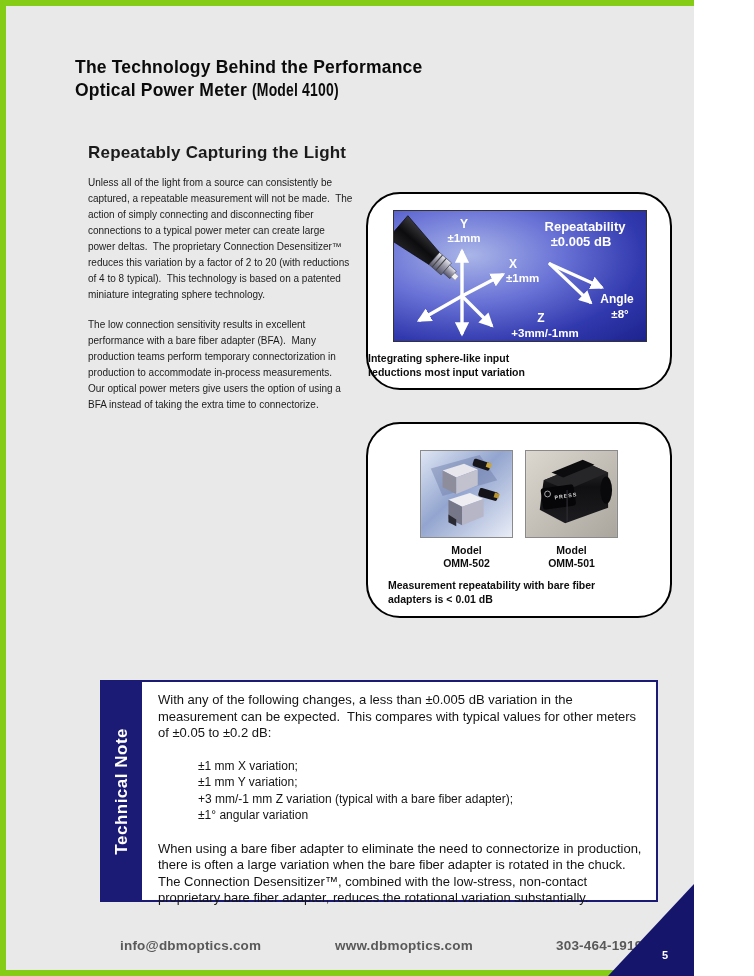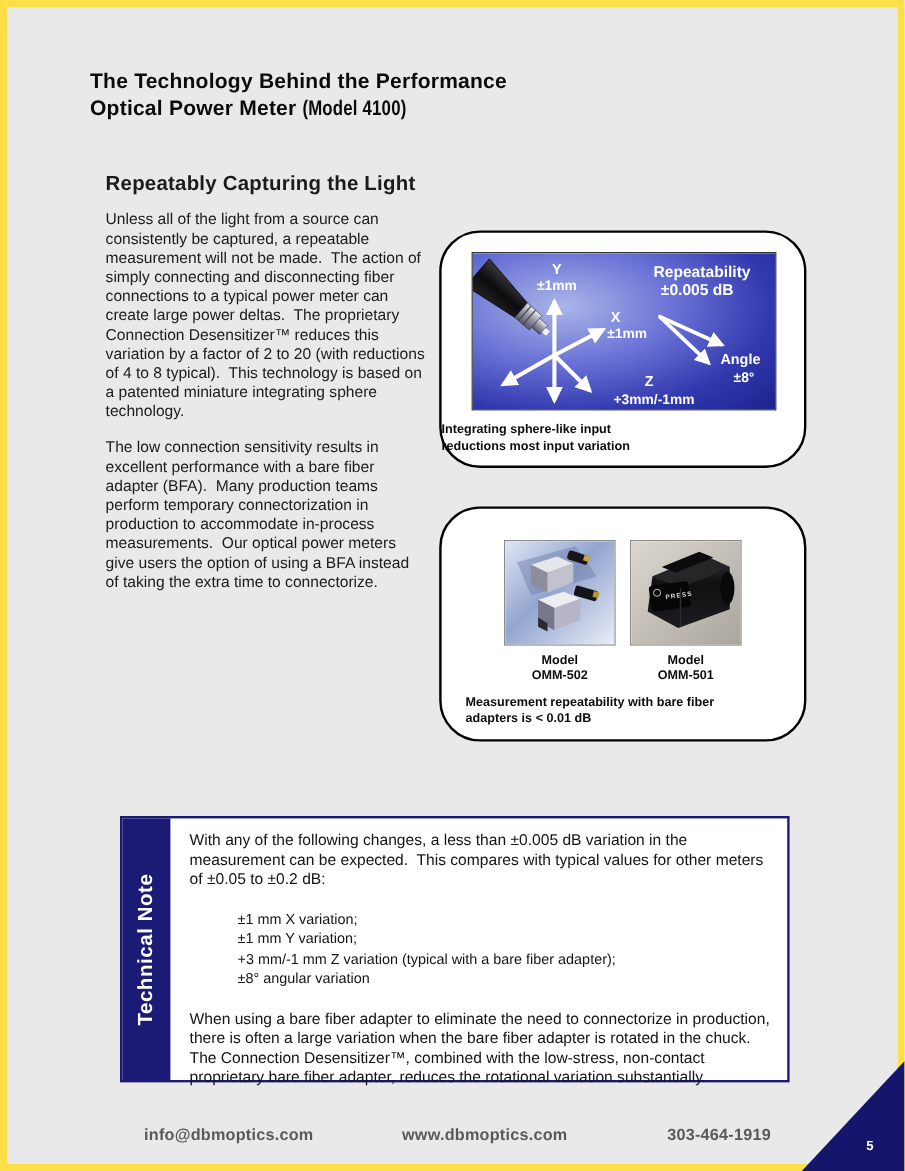--- a/index.html
+++ b/index.html
@@ -1,26 +1,26 @@
 <!DOCTYPE html>
 <html><head>
 <meta charset="utf-8">
 <style>
   * { margin:0; padding:0; box-sizing:border-box; }
   body { background:#fff; font-family:"Liberation Sans","DejaVu Sans",sans-serif; }
-  #root { position:relative; width:754px; height:976px; background:#fde047; overflow:hidden; }
+  #root { position:relative; width:694px; height:976px; background:#84cc16; overflow:hidden; }
   .page-bg { position:absolute; left:6px; top:6px; width:742px; height:964px; background:#e9e9e9; }
 
   .title-block { position:absolute; left:75px; top:56px; color:#0b0b0b; }
   .title-line { font-size:17.5px; font-weight:bold; line-height:23px; letter-spacing:.2px; }
   .title-cond { display:inline-block; transform:scaleX(.8); transform-origin:left center; }
 
   .left-col { position:absolute; left:88px; top:143px; width:266px; color:#1b1b1b; }
   .section-heading { font-size:17px; font-weight:bold; margin-bottom:12px; letter-spacing:.2px; }
-  .body-para { font-size:13px; line-height:16px; white-space:pre-wrap; }
+  .body-para { font-size:10px; line-height:16px; white-space:pre-wrap; }
   .body-para + .body-para { margin-top:14px; }
 
   .round-box { position:absolute; left:366px; width:306px; background:#fff; border:2px solid #000; border-radius:34px; }
   #figure1 { top:192px; height:198px; }
   #figure2 { top:422px; height:196px; }
 
   .diagram-wrap { position:absolute; left:25px; top:16px; width:254px; height:132px; border:1px solid #333; }
   .box-caption { position:absolute; left:0; width:100%; font-size:10.5px; font-weight:bold; line-height:13.5px; color:#0d0d0d; }
   #figure1 .box-caption { top:158px; }
   #figure2 .box-caption { top:155px;margin-left:20px; }
@@ -212,21 +212,21 @@
   <div class="tech-note">
     <div class="tn-sidebar">
       <span>Technical Note</span>
     </div>
     <div class="tn-content">
       <div class="tn-para">With any of the following changes, a less than ±0.005 dB variation in the measurement can be expected.  This compares with typical values for other meters of ±0.05 to ±0.2 dB:</div>
       <div class="tn-list">
         <div>±1 mm X variation;</div>
         <div>±1 mm Y variation;</div>
         <div>+3 mm/-1 mm Z variation (typical with a bare fiber adapter);</div>
-        <div>±8° angular variation</div>
+        <div>±1° angular variation</div>
       </div>
       <div class="tn-para tn-para2">When using a bare fiber adapter to eliminate the need to connectorize in production, there is often a large variation when the bare fiber adapter is rotated in the chuck.  The Connection Desensitizer™, combined with the low-stress, non-contact proprietary bare fiber adapter, reduces the rotational variation substantially.</div>
     </div>
   </div>
 
   <div class="footer-item" id="footer-email">info@dbmoptics.com</div>
   <div class="footer-item" id="footer-web">www.dbmoptics.com</div>
   <div class="footer-item" id="footer-phone">303-464-1919</div>
 
   <div class="corner-triangle">

